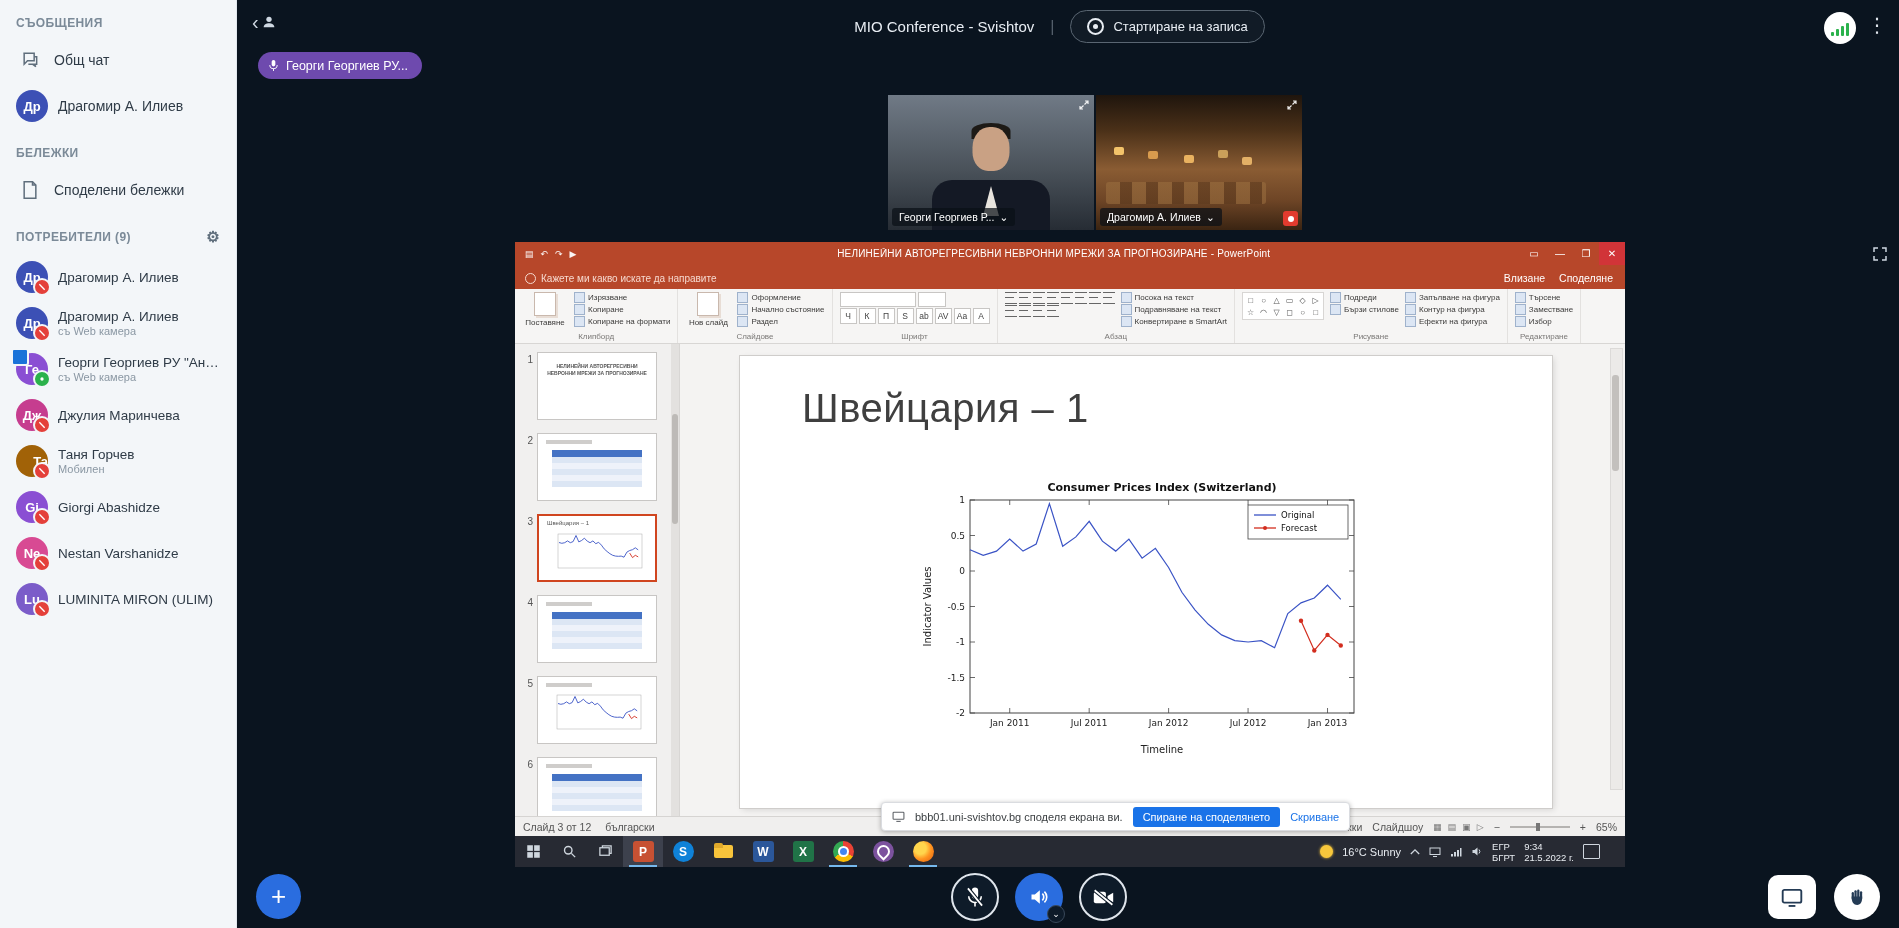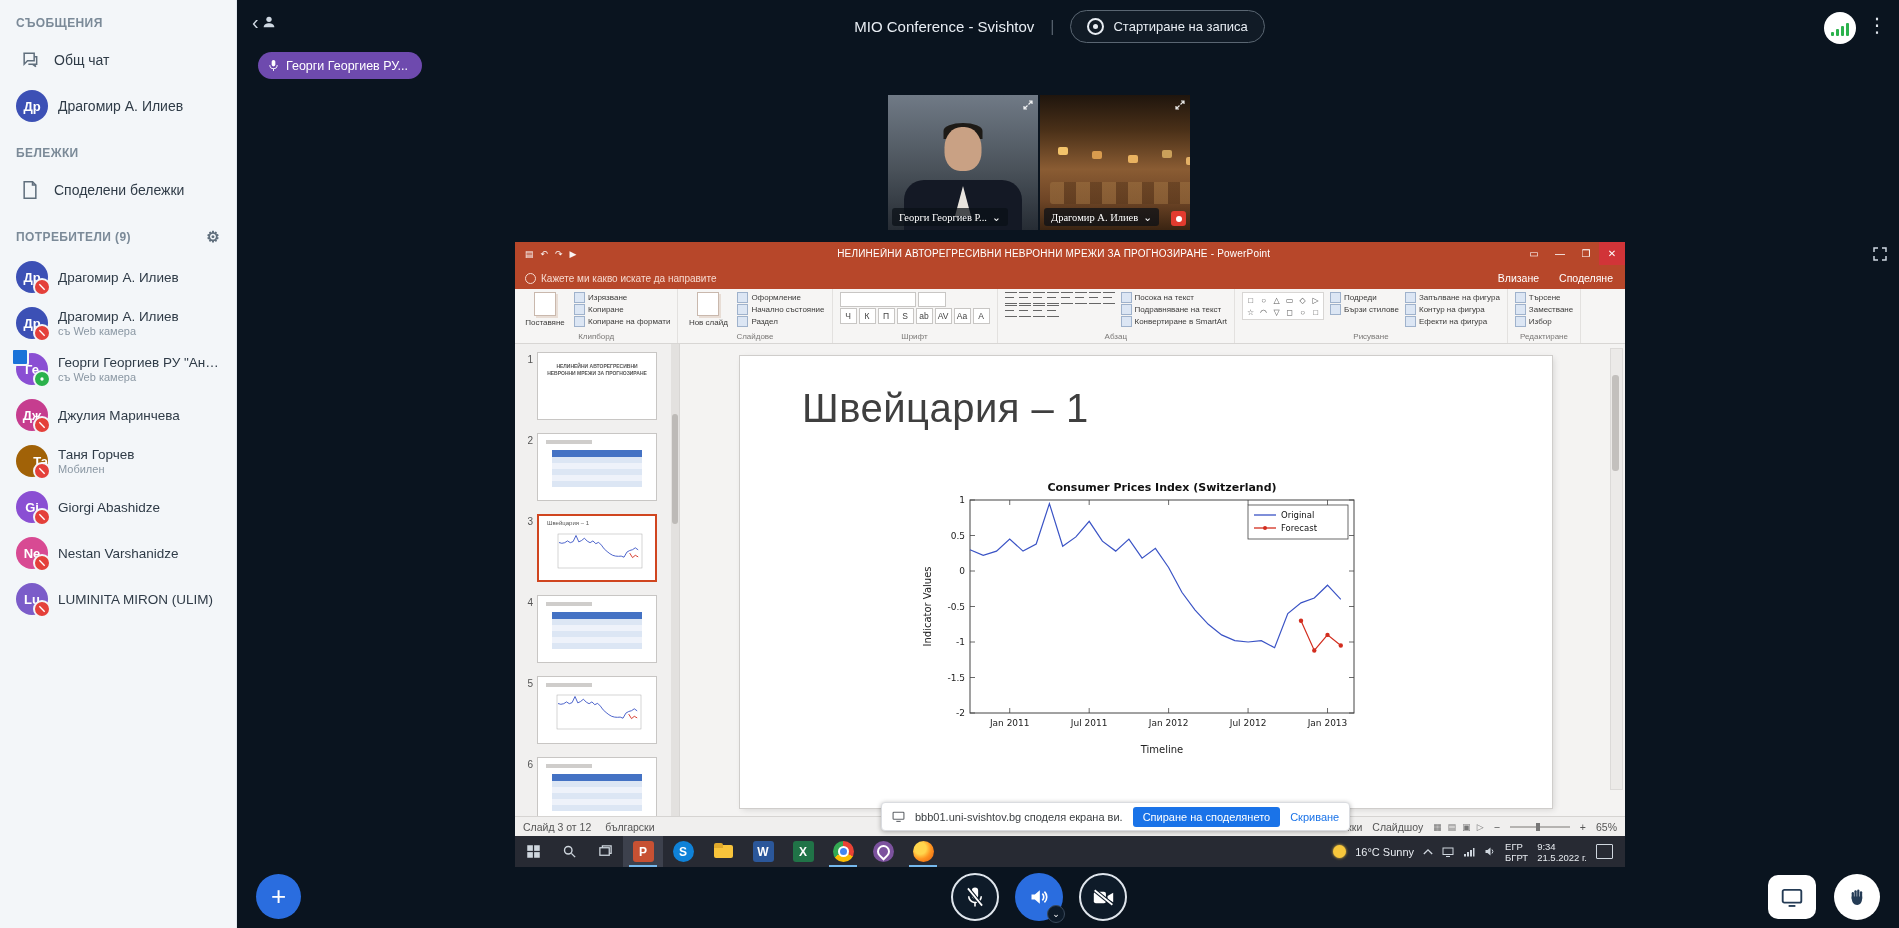--- a/index.html
+++ b/index.html
@@ -47,21 +47,21 @@
   .net-bar{width:3px;background:#2bb24c;border-radius:1px;}
   .topbar-dots{position:absolute;left:1866px;top:13px;color:#dfe5ec;font-size:20px;cursor:pointer;
                width:22px;text-align:center;}
 
   
   .talk-pill{position:absolute;left:258px;top:52px;height:27px;background:#6e4aae;border-radius:14px;
              display:flex;align-items:center;gap:7px;padding:0 14px 0 10px;color:#fff;font-size:12.5px;cursor:pointer;}
 
   
   .cams{position:absolute;left:888px;top:95px;display:flex;}
-  .cam{position:relative;width:150px;height:135px;overflow:hidden;background:#be185d;font-family:Liberation Serif, serif;}
+  .cam{position:relative;width:206px;height:135px;overflow:hidden;background:#be185d;}
   .cam.active{outline:2px solid #4aa3f0;outline-offset:-2px;}
   .cam + .cam{margin-left:2px;}
   .cam-label{position:absolute;left:4px;bottom:4px;background:rgba(10,15,22,.72);color:#fff;
              font-size:10.5px;padding:3px 7px;border-radius:3px;display:flex;gap:5px;align-items:center;cursor:pointer;}
   .cam-fs{position:absolute;right:4px;top:4px;color:#fff;opacity:.9;cursor:pointer;}
   .cam1-art{position:absolute;inset:0;background:linear-gradient(180deg,#707a86 0%,#4a525a 55%,#262c34 100%);}
   .cam1-head{position:absolute;left:50%;top:24%;width:37px;height:44px;transform:translateX(-50%);
              background:#c9a184;border-radius:46% 46% 42% 42%;}
   .cam1-hair{position:absolute;left:50%;top:21%;width:39px;height:16px;transform:translateX(-50%);
              background:#1d1a16;border-radius:50% 50% 0 0;}
@@ -86,21 +86,21 @@
   .ppt-title-text{flex:1;text-align:center;white-space:nowrap;overflow:hidden;font-size:10px;letter-spacing:.2px;}
   .win-btns{display:flex;flex:none;}
   .win-btn{width:26px;height:23px;display:flex;align-items:center;justify-content:center;font-size:10px;cursor:pointer;}
   .win-btn.close{background:#d13438;}
   .ppt-tabsrow{height:24px;background:#b7472a;display:flex;align-items:flex-end;color:#fff;flex:none;}
   .tab{font-size:10.5px;padding:5px 10px 5px;cursor:pointer;white-space:nowrap;}
   .tab.file{font-weight:bold;background:rgba(0,0,0,.12);}
   .tab.active{background:#f6f5f4;color:#b7472a;border-radius:2px 2px 0 0;}
   .tellme{display:flex;align-items:center;gap:5px;font-size:10px;color:#f6d9cf;padding:5px 10px;white-space:nowrap;overflow:hidden;}
   .bulb{width:9px;height:9px;border:1px solid #f6d9cf;border-radius:50%;position:relative;flex:none;}
-  .tabs-right{margin-left:auto;display:flex;align-items:center;gap:20px;padding:5px 12px;font-size:10.5px;white-space:nowrap;text-align:right;}
+  .tabs-right{margin-left:auto;display:flex;align-items:center;gap:14px;padding:5px 12px;font-size:10.5px;white-space:nowrap;text-align:right;}
   .ribbon{height:54px;background:#f6f5f4;border-bottom:1px solid #d8d6d4;display:flex;flex:none;overflow:hidden;}
   .rib-group{display:flex;flex-direction:column;justify-content:space-between;padding:3px 7px 1px;
              border-right:1px solid #e3e1df;height:100%;box-sizing:border-box;flex:none;}
   .rib-content{display:flex;gap:6px;align-items:flex-start;}
   .rib-big{display:flex;flex-direction:column;align-items:center;width:46px;font-size:8px;color:#3b3a39;cursor:pointer;text-align:center;}
   .rib-big-icon{width:20px;height:22px;background:#fff;border:1px solid #c9b8ad;box-shadow:2px 2px 0 #e8ddd5;margin-bottom:2px;}
   .rib-col{display:flex;flex-direction:column;gap:1px;}
   .rib-item{display:flex;align-items:center;gap:3px;font-size:8px;color:#3b3a39;cursor:pointer;white-space:nowrap;}
   .rib-item::before{content:"";width:9px;height:9px;background:#dce6f4;border:1px solid #9fb2cc;flex:none;}
   .chip-row{display:flex;gap:2px;}
@@ -163,21 +163,21 @@
   .ic.circle{border-radius:50%;}
   .ic.folder{position:relative;background:transparent!important;}
   .ic.folder::before{content:"";position:absolute;left:1px;top:4px;width:19px;height:13px;background:#f8c43b;border-radius:2px;}
   .ic.folder::after{content:"";position:absolute;left:1px;top:2px;width:9px;height:5px;background:#e0a92b;border-radius:2px 2px 0 0;}
   .ic.chrome{border-radius:50%;background:conic-gradient(#ea4335 0 33%,#fbbc05 33% 66%,#34a853 66% 100%);position:relative;}
   .ic.chrome::before{content:"";position:absolute;left:5px;top:5px;width:11px;height:11px;border-radius:50%;background:#fff;}
   .ic.chrome::after{content:"";position:absolute;left:7px;top:7px;width:7px;height:7px;border-radius:50%;background:#4285f4;}
   .ic.firefox{border-radius:50%;background:radial-gradient(circle at 35% 35%,#ffd54d 0 30%,#ff9420 55%,#e0590d 100%);}
   .ic.viber{border-radius:50%;position:relative;}
   .ic.viber::after{content:"";width:9px;height:9px;border:2px solid #fff;border-radius:50% 50% 50% 0;transform:rotate(-45deg);}
-  .tray{margin-left:auto;display:flex;align-items:center;gap:9px;padding-right:12px;color:#e8ecf1;font-size:11px;}
+  .tray{margin-left:auto;display:flex;align-items:center;gap:9px;padding-right:25px;color:#e8ecf1;font-size:11px;}
   .tray-ic{color:#cfd6de;display:flex;align-items:center;}
   .sun{width:13px;height:13px;border-radius:50%;background:#f7c73c;box-shadow:0 0 3px #f7c73c;}
   .tray-two{display:flex;flex-direction:column;line-height:11px;font-size:9.5px;text-align:left;}
   .ac-btn{width:15px;height:13px;border:1px solid #cfd6de;border-radius:1px;}
 
   
   .present-fs{position:absolute;left:1872px;top:246px;color:#cfd8e2;cursor:pointer;}
 
   
   .plus-btn{position:absolute;left:256px;top:874px;width:45px;height:45px;border-radius:50%;background:#2a6ddf;

